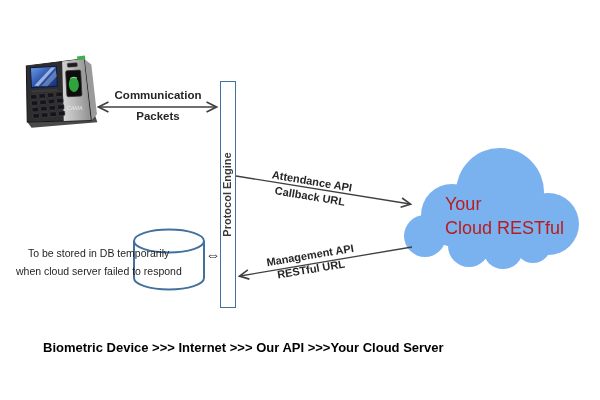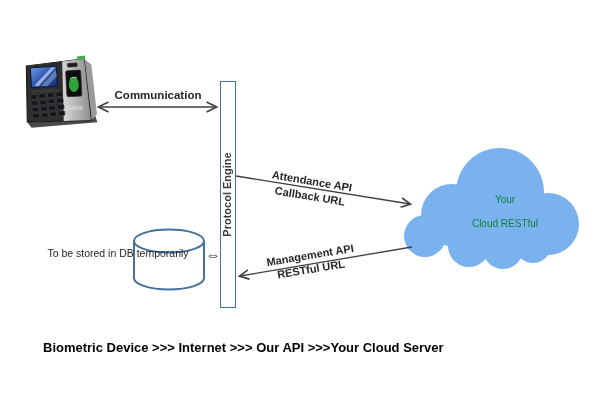--- a/index.html
+++ b/index.html
@@ -2,34 +2,34 @@
 <html><head>
 <meta charset="utf-8">
 <style>
   html,body{margin:0;padding:0;background:#ffffff;}
   .canvas{
     position:relative;width:600px;height:400px;background:#ffffff;overflow:hidden;
     font-family:"Liberation Sans", sans-serif;color:#262626;
   }
   .abs{position:absolute;}
   .lbl{font-size:11.5px;font-weight:600;text-align:center;line-height:1.1;color:#262626;white-space:nowrap;}
-  .lbl-sm{font-size:10.5px;font-weight:400;text-align:center;line-height:1.1;color:#1f1f1f;white-space:nowrap;}
+  .lbl-sm{font-size:10.5px;font-weight:400;line-height:1.1;color:#1f1f1f;white-space:nowrap;}
   .rot-pos{transform:rotate(9.5deg);}
   .rot-neg{transform:rotate(-9.5deg);}
   .arrow-lbl{font-size:11px;font-weight:600;text-align:center;color:#262626;white-space:nowrap;}
   .protocol-rect{
     left:220px;top:81px;width:14px;height:225px;
     background:#ffffff;border:1.5px solid #41719C;z-index:3;
   }
   .protocol-label{
     left:168px;top:187px;width:120px;height:15px;z-index:4;
     transform:rotate(-90deg);text-align:center;
     font-size:11px;font-weight:600;color:#3a3a3a;white-space:nowrap;
   }
-  .cloud-text{font-size:10px;font-weight:400;color:#15803d;text-align:center;white-space:nowrap;z-index:4;}
+  .cloud-text{font-size:18px;font-weight:400;color:#b91c1c;white-space:nowrap;z-index:4;}
   .db-note{z-index:4;}
   .sync{left:202px;top:246px;width:22px;text-align:center;font-size:15px;font-weight:700;color:#1f1f1f;z-index:4;}
   .caption{left:43px;top:340px;font-size:13px;font-weight:700;color:#000000;white-space:nowrap;z-index:4;}
   svg text{font-family:"Liberation Sans",sans-serif;}
 </style>
 </head>
 <body>
 
 <div class="canvas">
 
@@ -105,28 +105,30 @@
       <path d="M53,25 Q56.5,22.5 60,25" stroke="#bfe8c6" stroke-width="1" fill="none" opacity="0.8"></path>
       <polygon points="61,3.2 69,2.8 69.3,6.4 61.3,6.8" fill="#3fae4e"></polygon>
       <text x="48" y="56" font-size="5.5" font-style="italic" fill="#e8e8e8" transform="rotate(3 48 56)">CAMA</text>
     </g>
   </svg>
 
   <div class="abs protocol-rect"></div>
   <div class="abs protocol-label">Protocol Engine</div>
 
   <div class="abs lbl" style="left:103px;top:89px;width:110px;z-index:2;">Communication</div>
+  <div class="abs lbl" style="left:103px;top:110px;width:110px;z-index:2;">Packets</div>
 
   <div class="abs arrow-lbl rot-pos" style="left:252px;top:175px;width:120px;z-index:2;">Attendance API</div>
   <div class="abs arrow-lbl rot-pos" style="left:250px;top:190px;width:120px;z-index:2;">Callback URL</div>
 
   <div class="abs arrow-lbl rot-neg" style="left:250px;top:249px;width:120px;z-index:2;">Management API</div>
   <div class="abs arrow-lbl rot-neg" style="left:251px;top:263px;width:120px;z-index:2;">RESTful URL</div>
 
   <div class="abs lbl-sm db-note" style="left:28px;top:248px;width:180px;">To be stored in DB temporarily</div>
+  <div class="abs lbl-sm db-note" style="left:16px;top:266px;width:196px;">when cloud server failed to respond</div>
 
   <div class="abs sync">⇔</div>
 
   <div class="abs cloud-text" style="left:445px;top:194px;width:120px;">Your</div>
   <div class="abs cloud-text" style="left:445px;top:218px;width:120px;">Cloud RESTful</div>
 
   <div class="abs caption">Biometric Device &gt;&gt;&gt; Internet &gt;&gt;&gt; Our API &gt;&gt;&gt;Your Cloud Server</div>
 
 </div>
 

